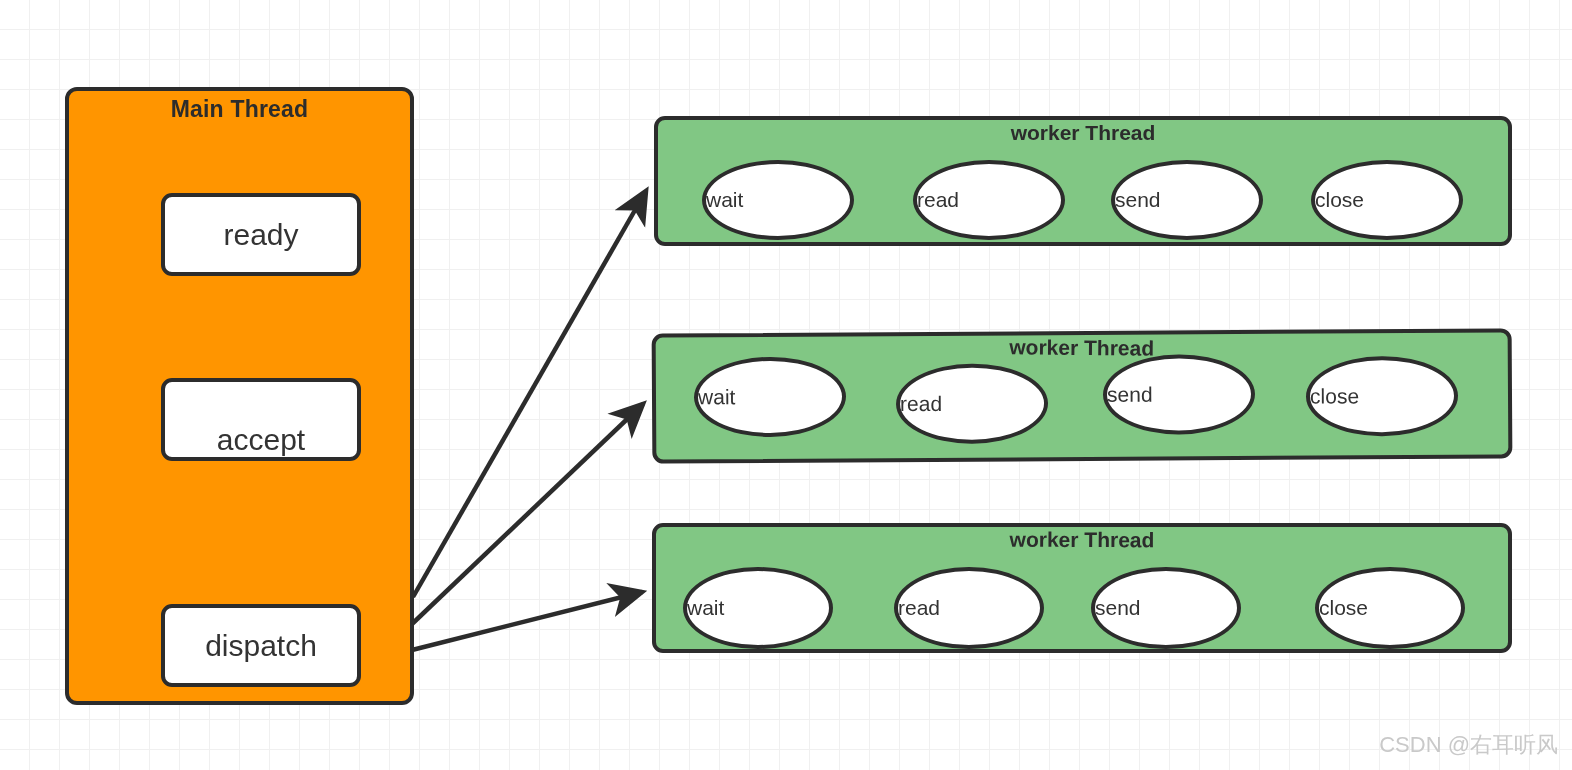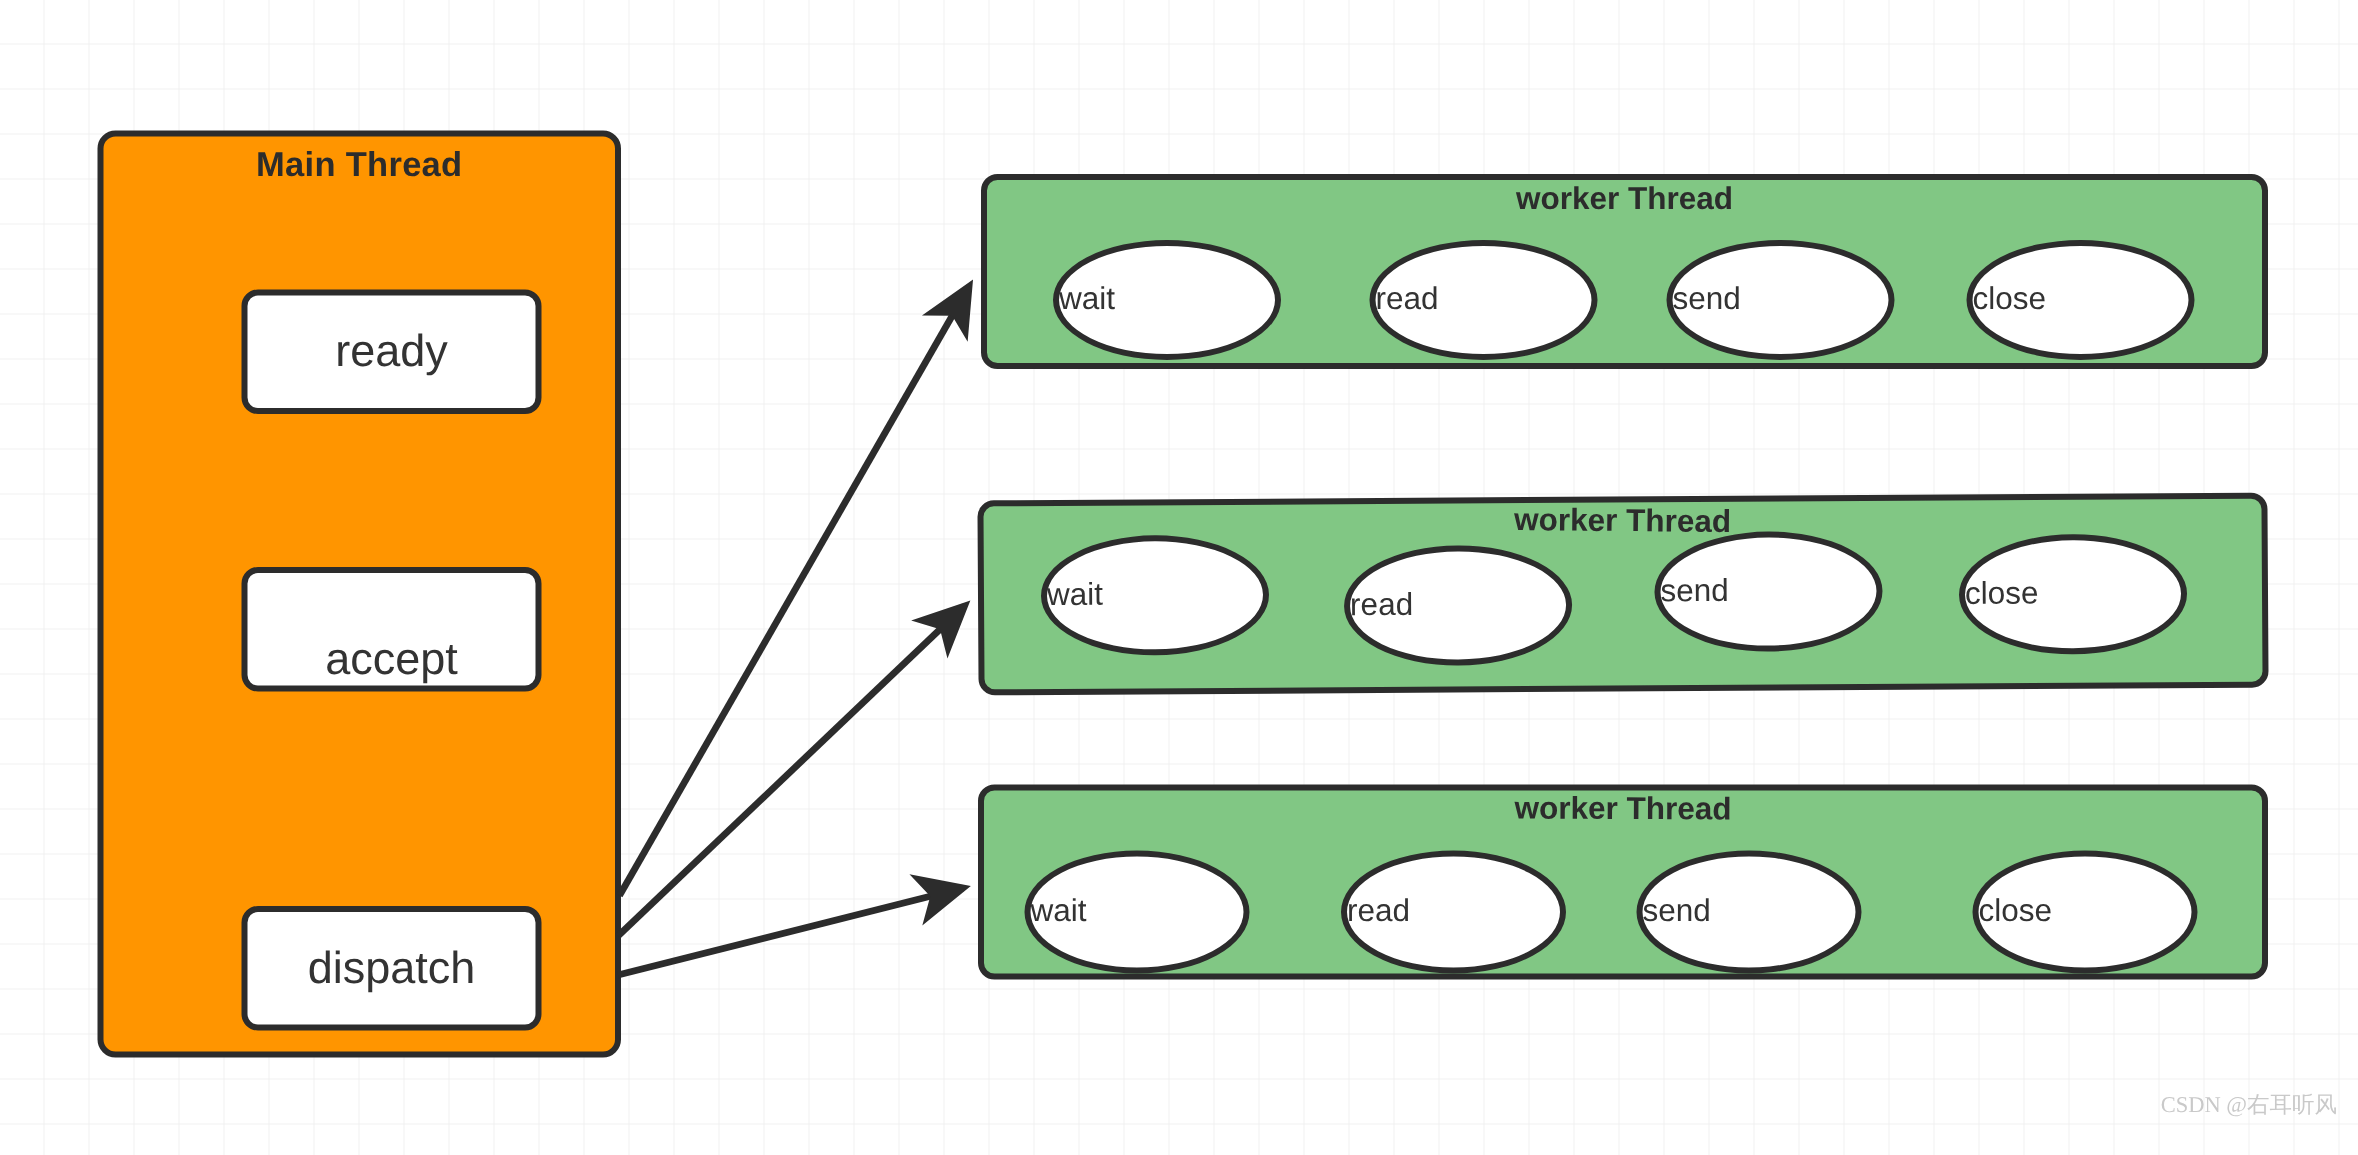--- a/index.html
+++ b/index.html
@@ -133,26 +133,25 @@
     width: 1572px;
     height: 770px;
     z-index: 3;
     pointer-events: none;
   }
 
   
   .watermark {
     position: absolute;
     right: 14px;
-    bottom: 24px;
-    font-size: 15px;
+    bottom: 10px;
+    font-size: 22px;
     color: #c9c9c9;
     z-index: 5;
     white-space: nowrap;
-    font-family: Liberation Serif, serif;
   }
 </style>
 </head>
 <body>
 
 <div id="canvas">
 
   <div class="main-thread">
     <div class="main-thread-title">Main Thread</div>
 

